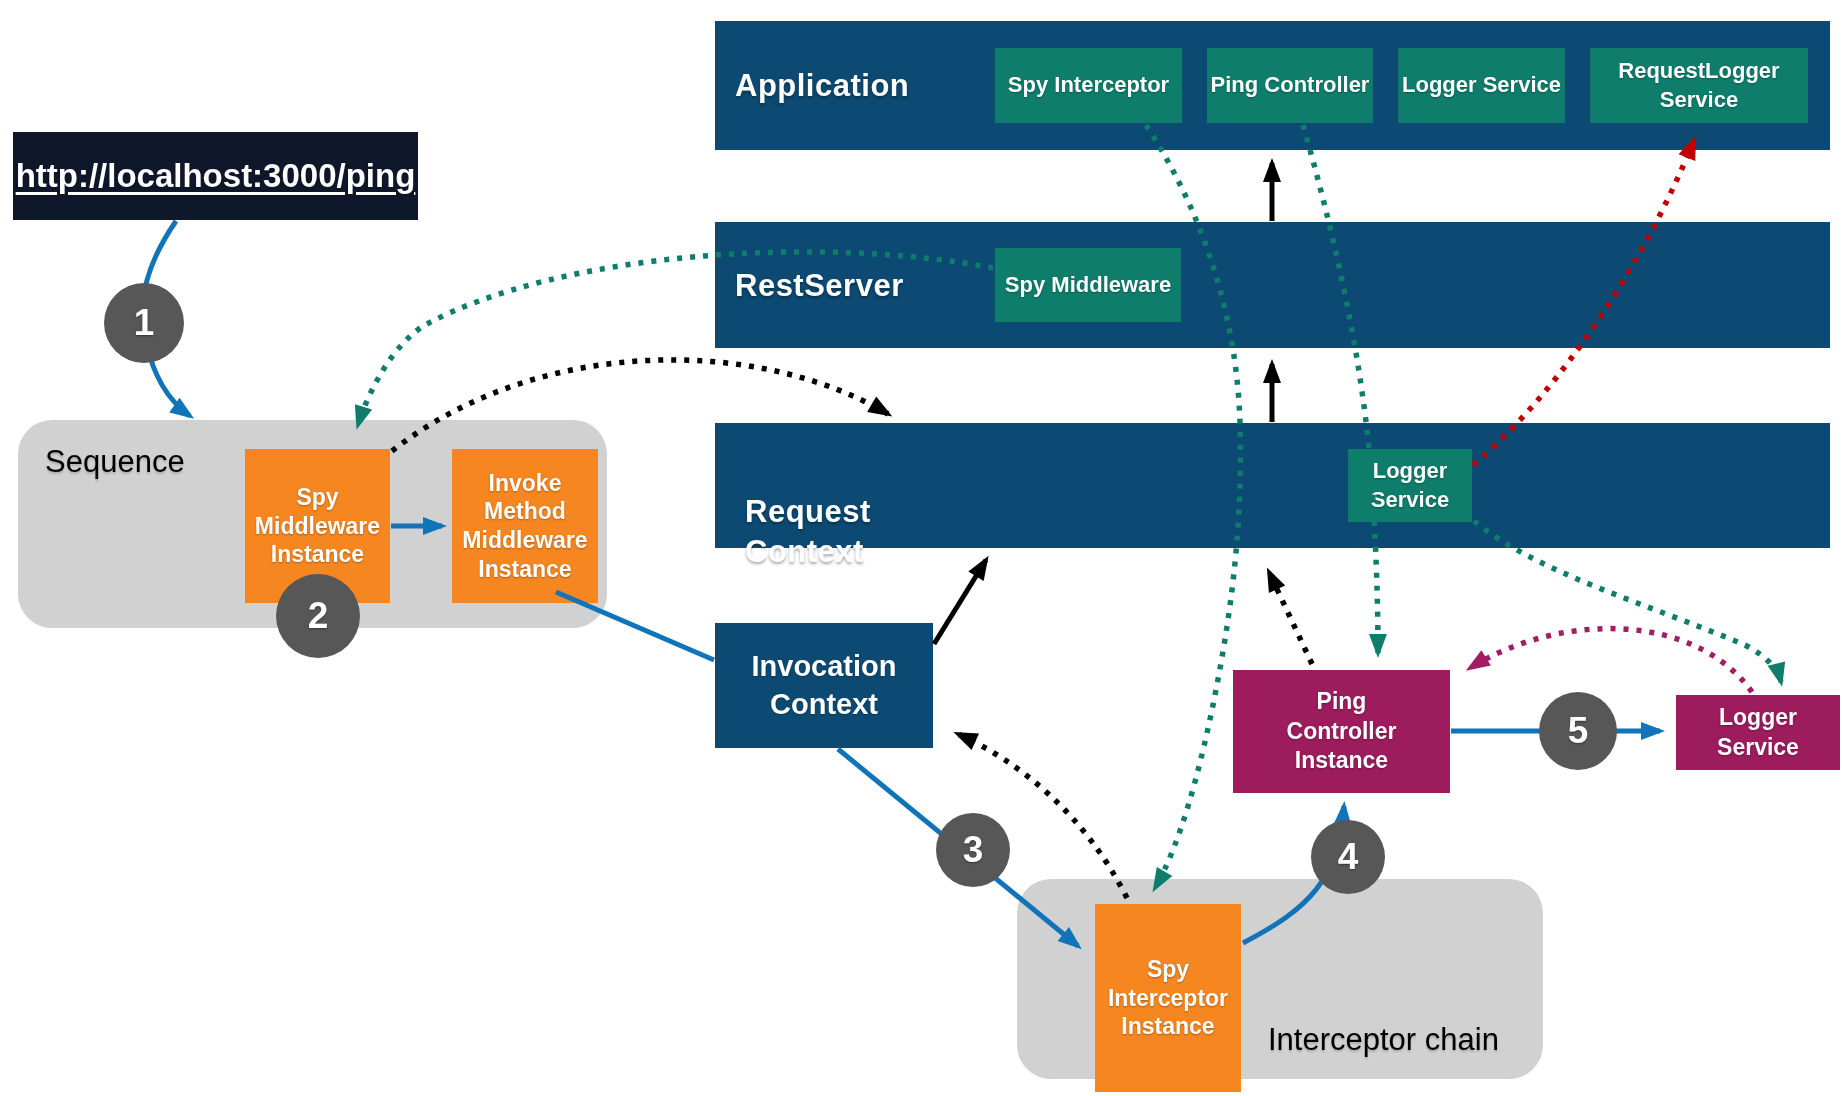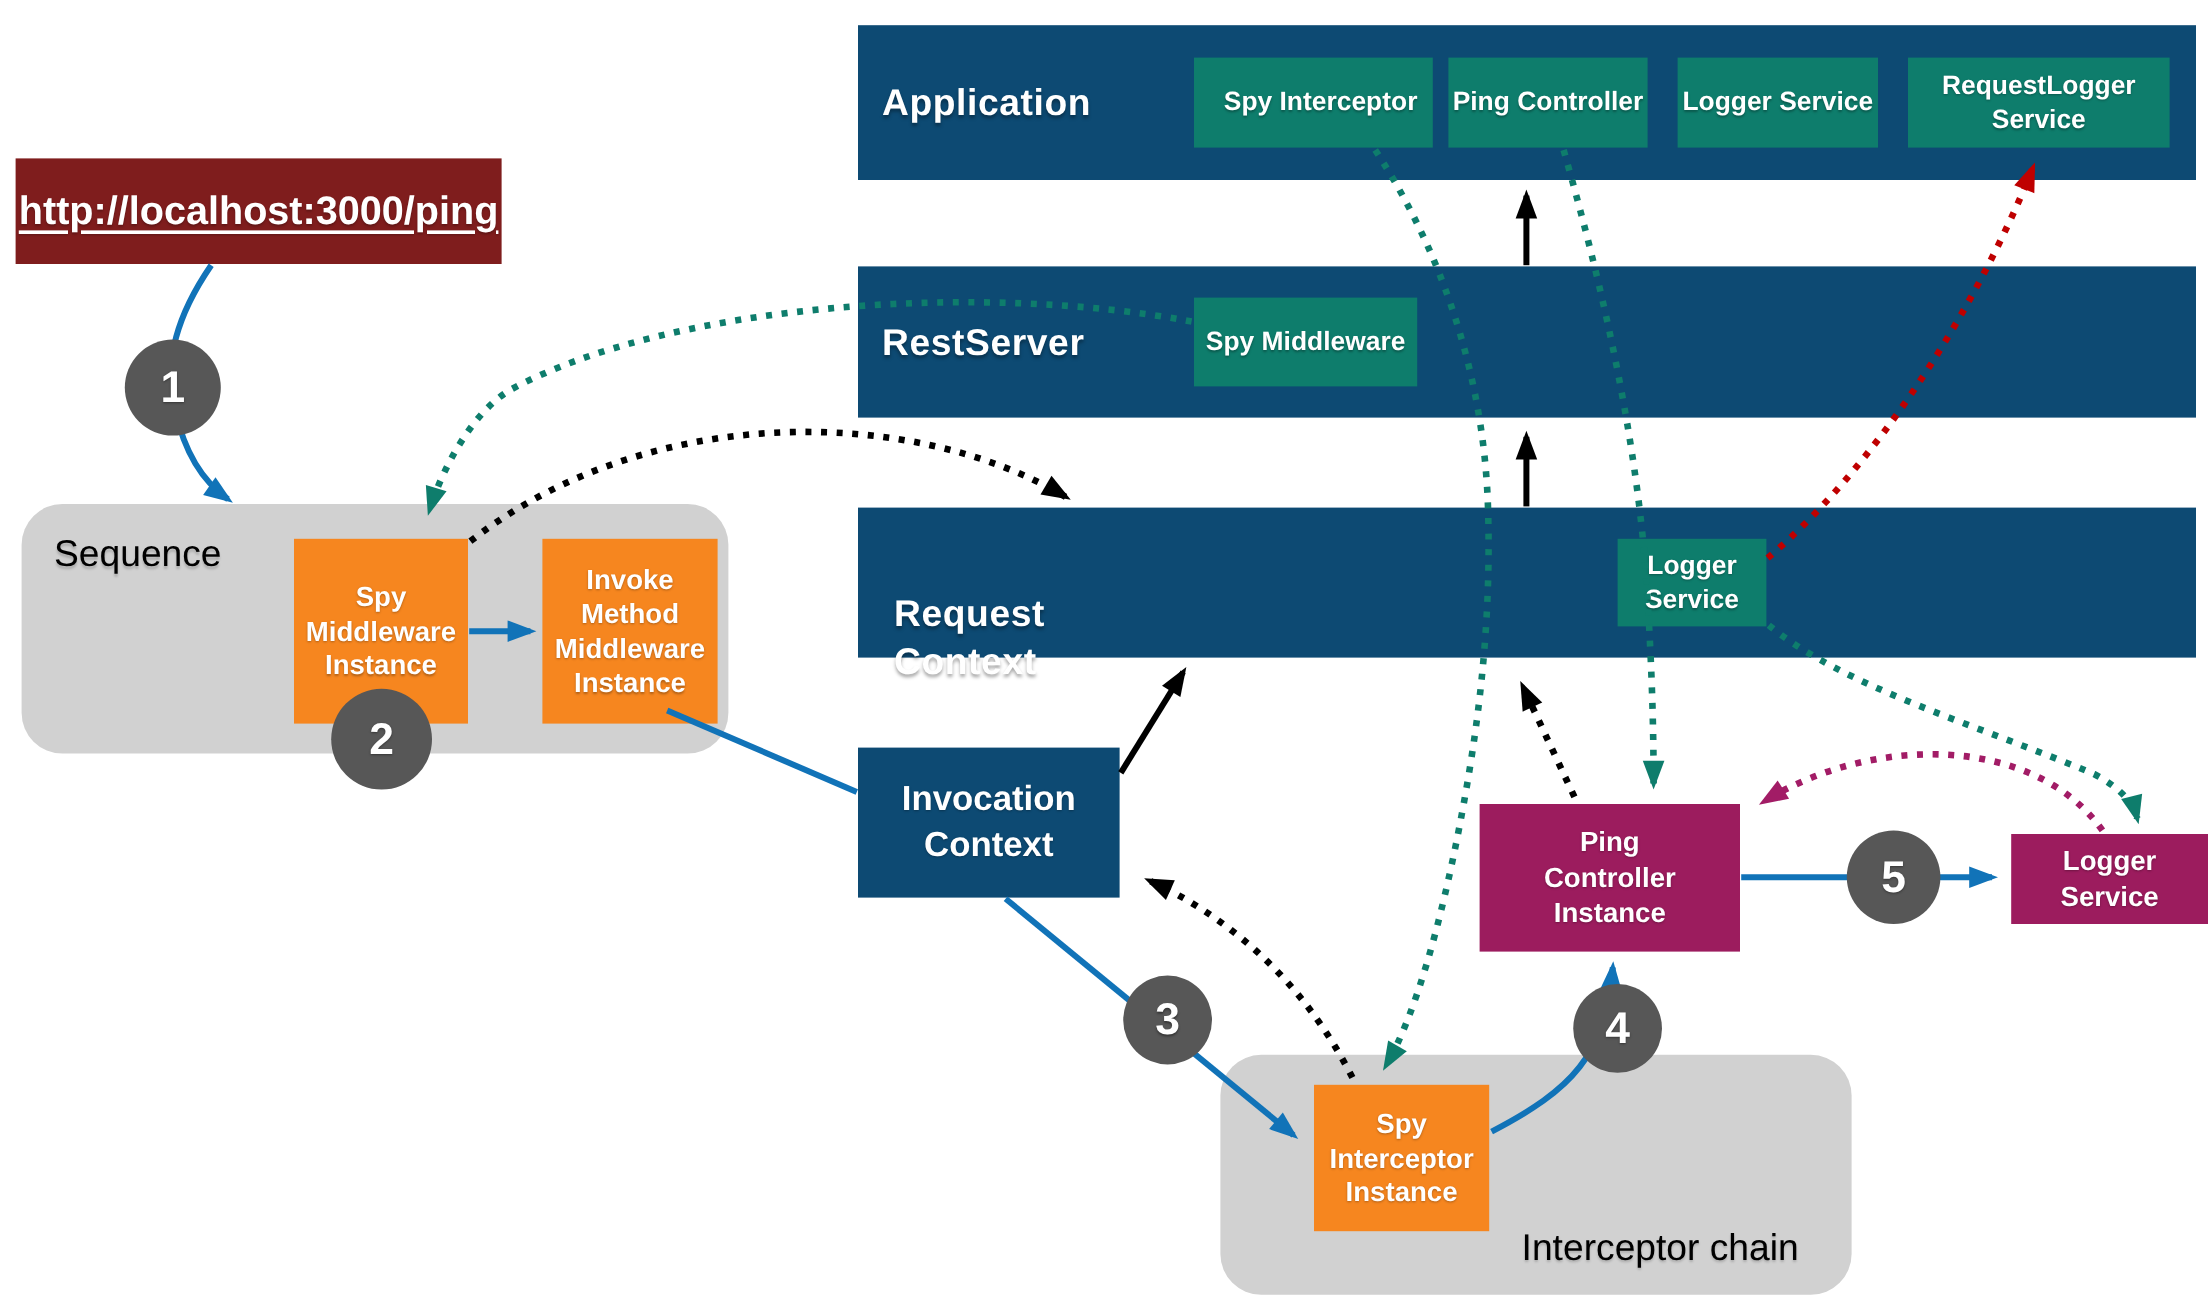--- a/index.html
+++ b/index.html
@@ -17,21 +17,21 @@
   .group{position:absolute;background:#d1d1d1;border-radius:34px;}
   .group-label{position:absolute;color:#000;font-weight:normal;font-size:31px;text-shadow:0 2px 2px rgba(0,0,0,.18);}
 
   
   .node{position:absolute;display:flex;align-items:center;justify-content:center;text-align:center;color:#fff;font-weight:bold;text-shadow:0 1px 2px rgba(0,0,0,.3);}
   .node.orange{background:#f6861f;font-size:23px;line-height:1.25;}
   .node.navy{background:#0d4a73;font-size:29px;line-height:1.3;}
   .node.magenta{background:#9c1c5e;font-size:23px;line-height:1.3;}
 
   
-  .urlbox{position:absolute;left:13px;top:132px;width:405px;height:88px;background:#7f1d1d;display:flex;align-items:center;justify-content:center;}
+  .urlbox{position:absolute;left:13px;top:132px;width:405px;height:88px;background:#0f172a;display:flex;align-items:center;justify-content:center;}
   .urlbox a{color:#fff;font-weight:bold;font-size:33px;text-decoration:underline;text-underline-offset:5px;text-shadow:0 1px 2px rgba(0,0,0,.25);}
 
   
   .step{position:absolute;background:#575757;border-radius:50%;display:flex;align-items:center;justify-content:center;color:#fff;font-weight:bold;font-size:37px;z-index:30;text-shadow:0 1px 2px rgba(0,0,0,.4);}
 
   svg.wires{position:absolute;left:0;top:0;z-index:20;pointer-events:none;}
 </style>
 </head>
 <body>
 
@@ -43,39 +43,39 @@
   <div class="group-label" style="left:1268px;top:1022px;">Interceptor chain</div>
 
   <div class="bar" style="top:21px;height:129px;"></div>
   <div class="bar" style="top:222px;height:126px;"></div>
   <div class="bar" style="top:423px;height:125px;"></div>
 
   <div class="bar-label" style="left:735px;top:68px;">Application</div>
   <div class="bar-label" style="left:735px;top:268px;">RestServer</div>
   <div class="bar-label" style="left:745px;top:444px;width:170px;line-height:40px;margin-top:48px;">Request Context</div>
 
-  <div class="chip" style="left:995px;top:48px;width:187px;height:75px;padding-left:12px;">Spy Interceptor</div>
+  <div class="chip" style="left:995px;top:48px;width:187px;height:75px;">Spy Interceptor</div>
   <div class="chip" style="left:1207px;top:48px;width:166px;height:75px;">Ping Controller</div>
   <div class="chip" style="left:1398px;top:48px;width:167px;height:75px;">Logger Service</div>
   <div class="chip" style="left:995px;top:248px;width:186px;height:74px;">Spy Middleware</div>
 
   <div class="chip" style="left:1590px;top:48px;width:218px;height:75px;">RequestLogger Service</div>
 
   <div class="chip" style="left:1348px;top:449px;width:124px;height:73px;">Logger Service</div>
 
   <div class="urlbox">
     <a href="#">http://localhost:3000/ping</a>
   </div>
 
   <div class="node orange" style="left:245px;top:449px;width:145px;height:154px;">Spy Middleware Instance</div>
   <div class="node orange" style="left:452px;top:449px;width:146px;height:154px;">Invoke Method Middleware Instance</div>
   <div class="node navy" style="left:715px;top:623px;width:218px;height:125px;padding:0 28px;box-sizing:border-box;">Invocation Context</div>
   <div class="node magenta" style="left:1233px;top:670px;width:217px;height:123px;padding:0 62px;box-sizing:border-box;">Ping Controller Instance</div>
   <div class="node magenta" style="left:1676px;top:695px;width:164px;height:75px;">Logger Service</div>
-  <div class="node orange" style="left:1095px;top:904px;width:146px;height:122px;">Spy Interceptor Instance</div>
+  <div class="node orange" style="left:1095px;top:904px;width:146px;height:188px;">Spy Interceptor Instance</div>
 
   <svg class="wires" width="1842" height="1096" viewBox="0 0 1842 1096">
     <defs>
       <marker id="ah-blue" markerUnits="userSpaceOnUse" markerWidth="26" markerHeight="20" refX="20" refY="10" orient="auto">
           <path d="M1,1 L25,10 L1,19 Z" fill="#1173b8"></path>
         </marker>
       <marker id="ah-black" markerUnits="userSpaceOnUse" markerWidth="26" markerHeight="20" refX="20" refY="10" orient="auto">
           <path d="M1,1 L25,10 L1,19 Z" fill="#000"></path>
         </marker>
       <marker id="ah-teal" markerUnits="userSpaceOnUse" markerWidth="26" markerHeight="20" refX="20" refY="10" orient="auto">

